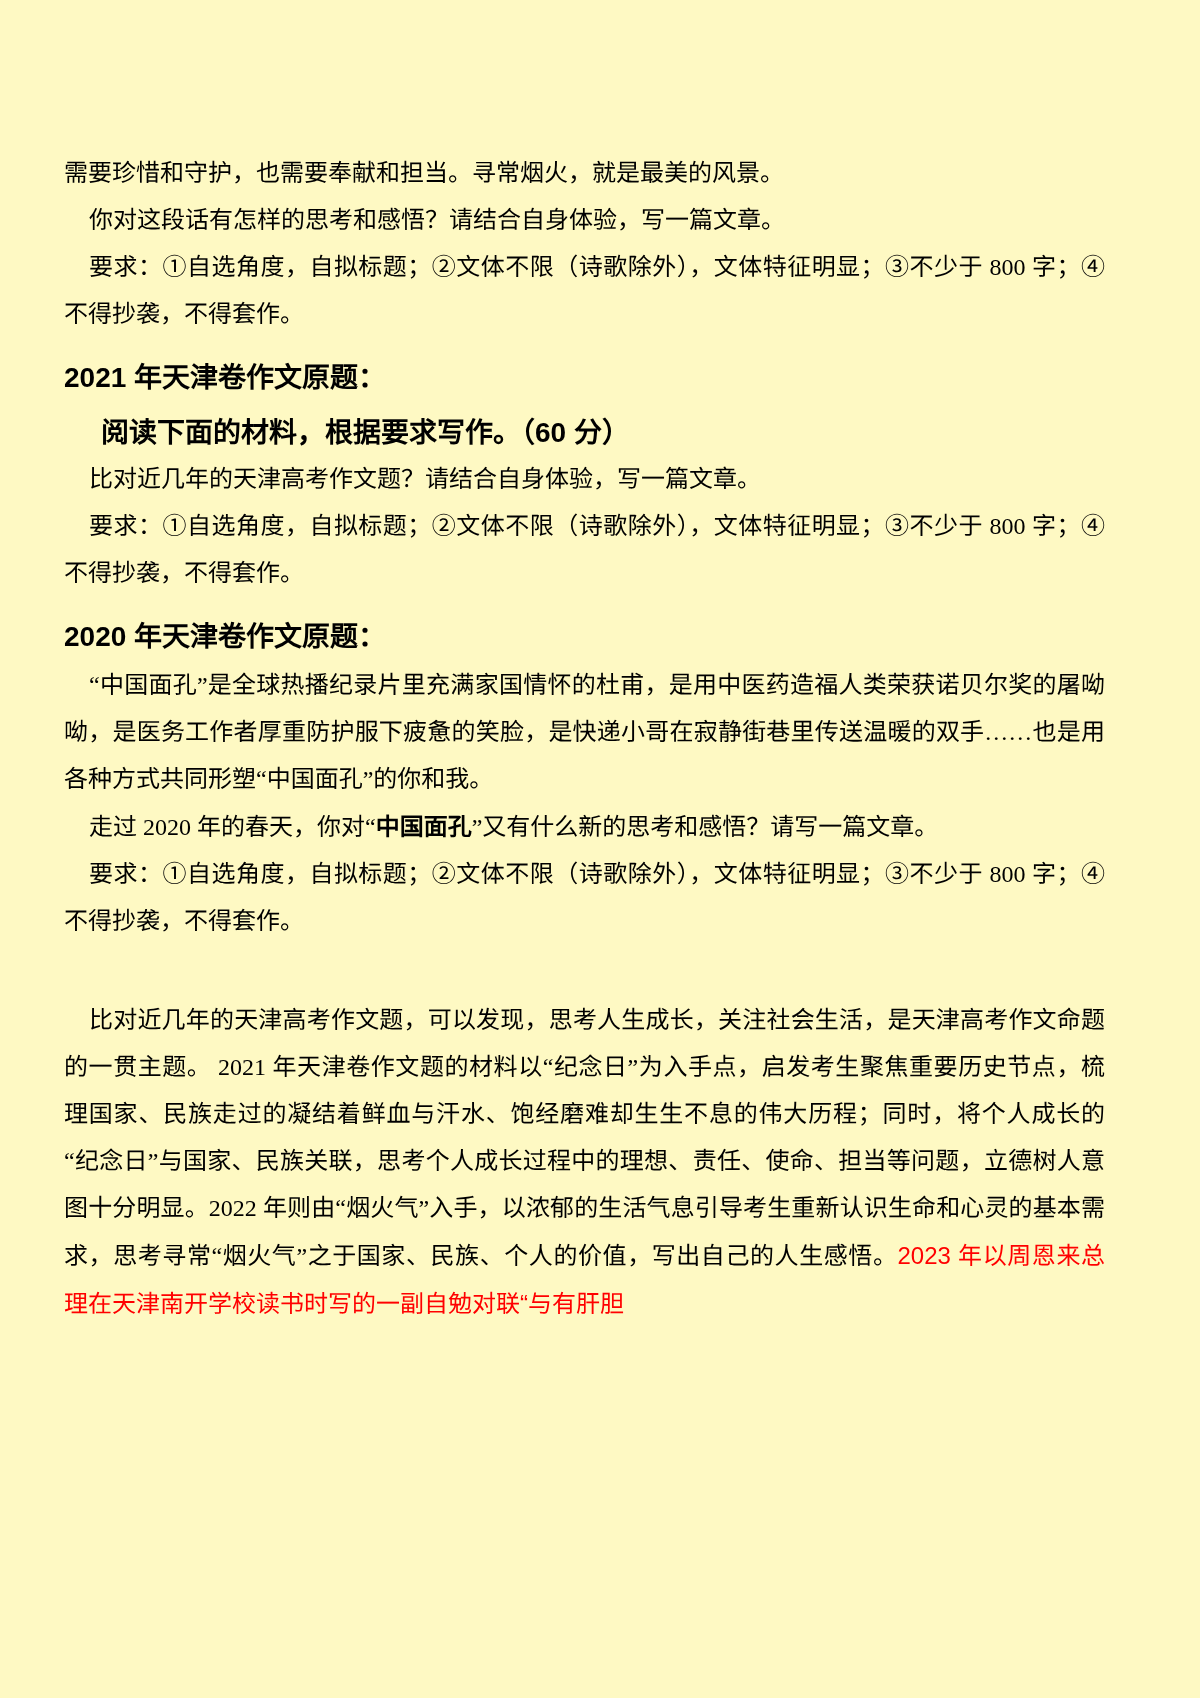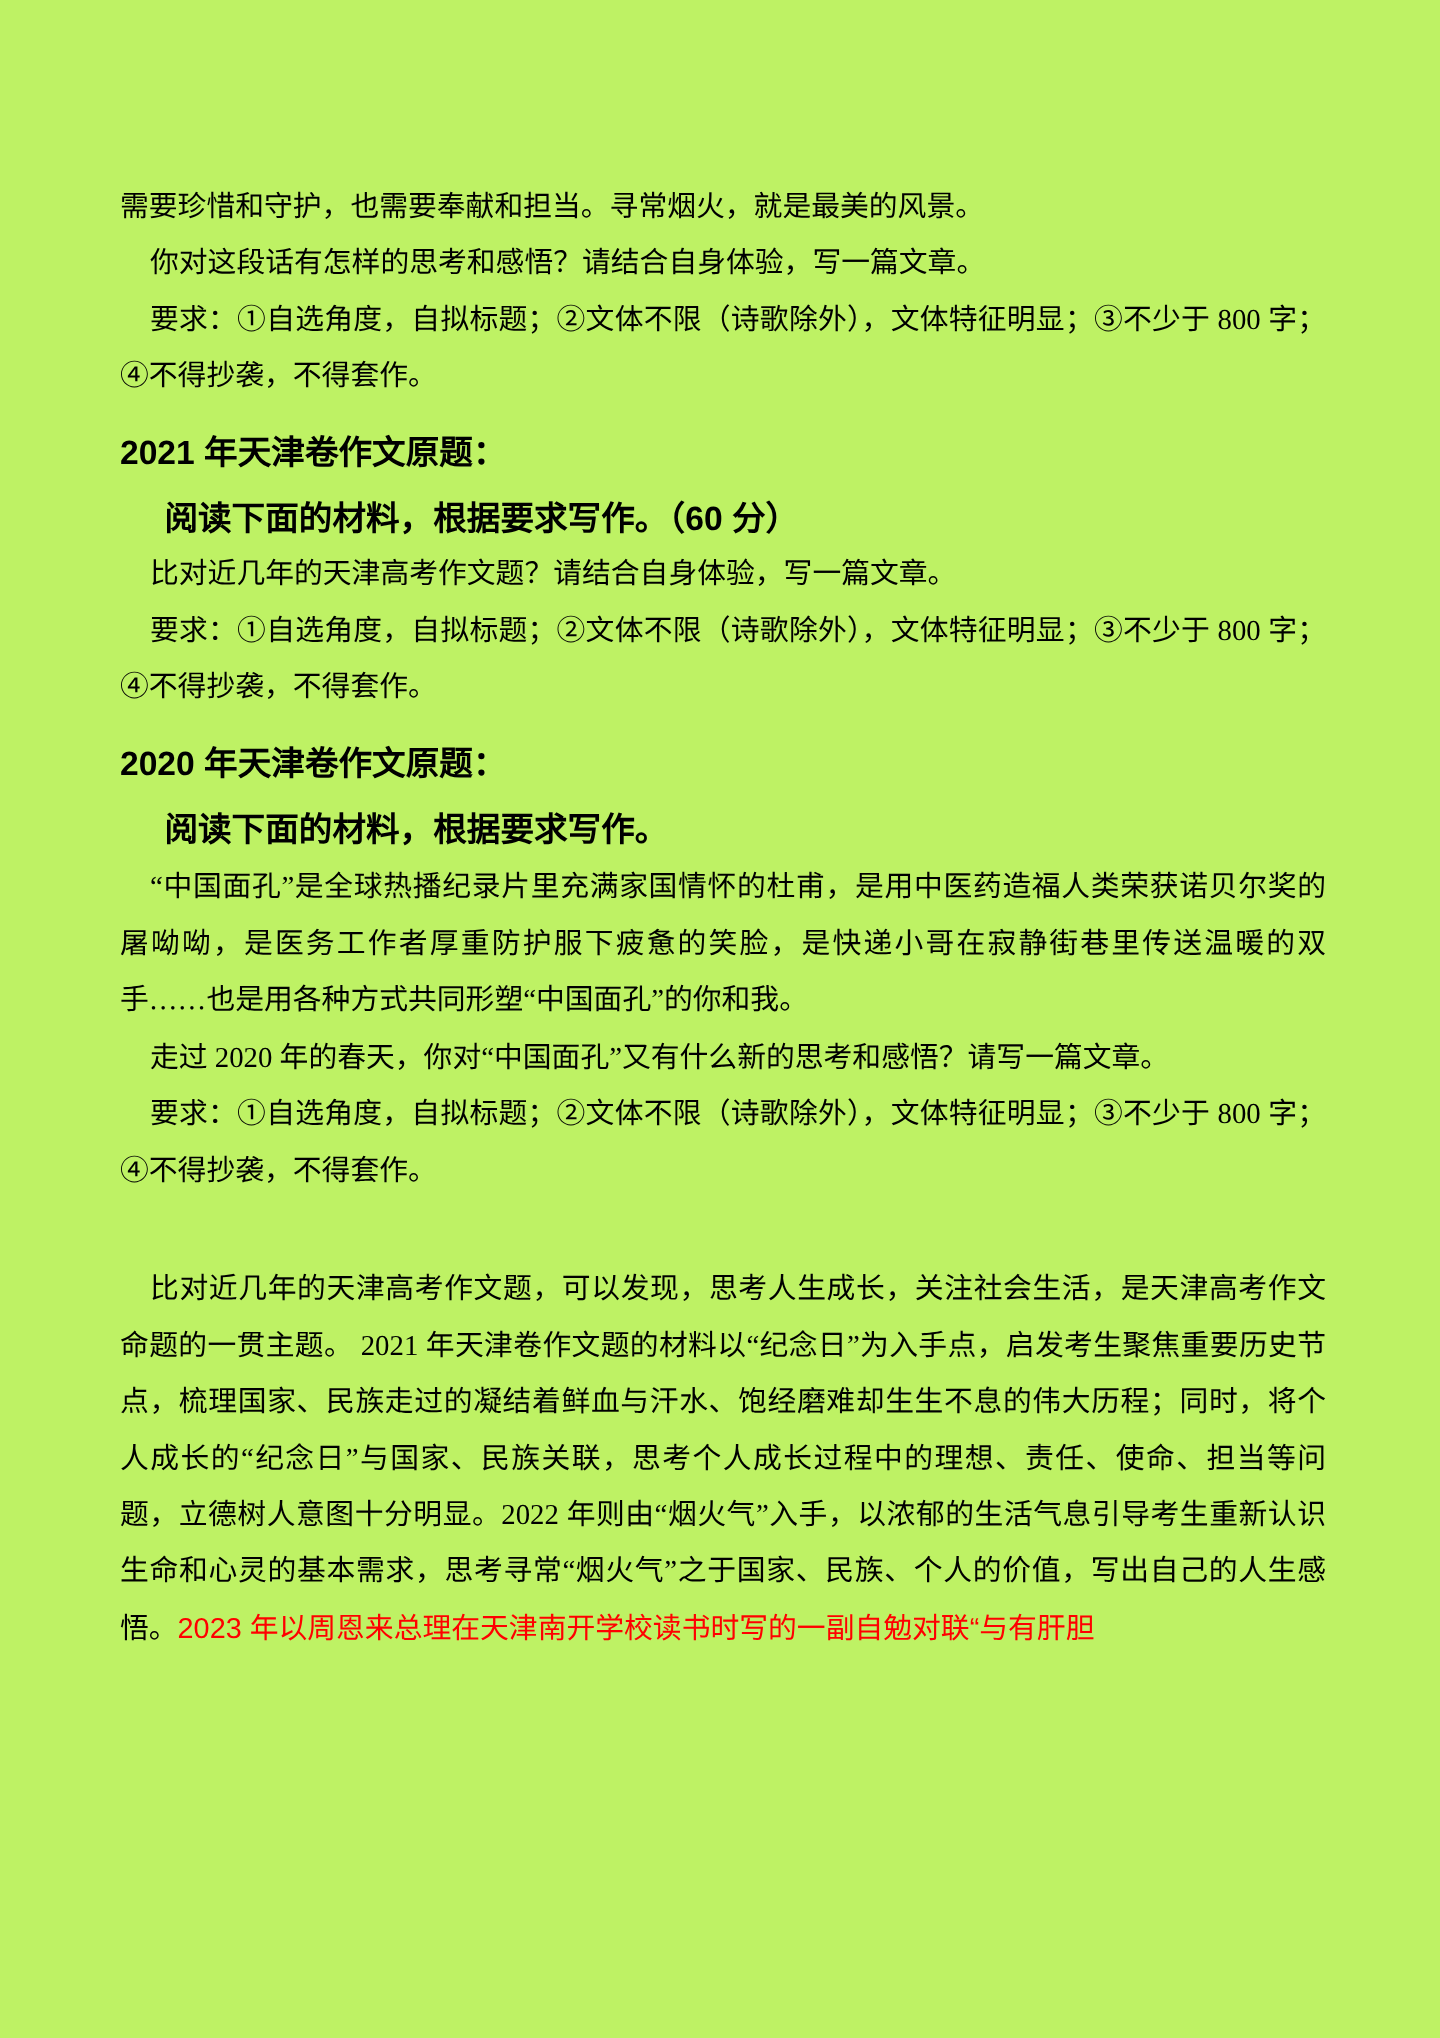--- a/index.html
+++ b/index.html
@@ -5,23 +5,23 @@
   html, body {
     margin: 0;
     padding: 0;
     background: #ffffff;
   }
   .page {
     position: relative;
     width: 1200px;
     height: 1698px;
     margin: 0 auto;
-    background: #bef264;
+    background: #fef9c3;
     box-sizing: border-box;
-    padding: 150px 95px 0 100px;
+    padding: 150px 95px 0 64px;
     overflow: hidden;
     color: #000000;
     font-family: "Liberation Serif", "DejaVu Serif", serif;
     font-size: 24px;
   }
   .para {
     margin: 0;
     text-align: justify;
     line-height: 47px;
     font-weight: normal;
@@ -35,21 +35,21 @@
     line-height: 47px;
     font-family: "Liberation Sans", "DejaVu Sans", sans-serif;
     font-weight: bold;
     font-size: 28px;
   }
   .h-title { margin-top: 16px; }
   .h-sub   { margin-top: 8px; margin-left: 37px; }
   .material { margin-top: 2px; }
   .bold-hei {
     font-family: "Liberation Sans", "DejaVu Sans", sans-serif;
-    font-weight: normal;
+    font-weight: bold;
   }
   .analysis {
     margin-top: 52px;
   }
   .highlight-red {
     font-family: "Liberation Sans", "DejaVu Sans", sans-serif;
     font-weight: normal;
     
   }
 </style>
@@ -61,20 +61,19 @@
   <p class="para" data-bind="intro.continuation">需要珍惜和守护，也需要奉献和担当。寻常烟火，就是最美的风景。</p>
   <p class="para indent" data-bind="intro.prompt">你对这段话有怎样的思考和感悟？请结合自身体验，写一篇文章。</p>
   <p class="para indent" data-bind="intro.requirements">要求：①自选角度，自拟标题；②文体不限（诗歌除外），文体特征明显；③不少于 800 字；④不得抄袭，不得套作。</p>
 
   <p class="heading h-title" data-bind="essay2021.heading">2021 年天津卷作文原题：</p>
   <p class="heading h-sub" data-bind="essay2021.subheading">阅读下面的材料，根据要求写作。（60 分）</p>
   <p class="para indent" data-bind="essay2021.prompt">比对近几年的天津高考作文题？请结合自身体验，写一篇文章。</p>
   <p class="para indent" data-bind="essay2021.requirements">要求：①自选角度，自拟标题；②文体不限（诗歌除外），文体特征明显；③不少于 800 字；④不得抄袭，不得套作。</p>
 
   <p class="heading h-title" data-bind="essay2020.heading">2020 年天津卷作文原题：</p>
-  <p class="heading h-sub" data-bind="essay2020.subheading">阅读下面的材料，根据要求写作。</p>
   <p class="para indent material" data-bind="essay2020.material">“中国面孔”是全球热播纪录片里充满家国情怀的杜甫，是用中医药造福人类荣获诺贝尔奖的屠呦呦，是医务工作者厚重防护服下疲惫的笑脸，是快递小哥在寂静街巷里传送温暖的双手……也是用各种方式共同形塑“中国面孔”的你和我。</p>
   <p class="para indent"><span data-bind="essay2020.prompt_pre">走过 2020 年的春天，你对“</span><span class="bold-hei" data-bind="essay2020.prompt_bold">中国面孔</span><span data-bind="essay2020.prompt_post">”又有什么新的思考和感悟？请写一篇文章。</span></p>
   <p class="para indent" data-bind="essay2020.requirements">要求：①自选角度，自拟标题；②文体不限（诗歌除外），文体特征明显；③不少于 800 字；④不得抄袭，不得套作。</p>
 
   <p class="para indent analysis"><span data-bind="analysis.text" data-bind-css="color:analysis.text_color" style="color: rgb(0, 0, 0);">比对近几年的天津高考作文题，可以发现，思考人生成长，关注社会生活，是天津高考作文命题的一贯主题。 2021 年天津卷作文题的材料以“纪念日”为入手点，启发考生聚焦重要历史节点，梳理国家、民族走过的凝结着鲜血与汗水、饱经磨难却生生不息的伟大历程；同时，将个人成长的“纪念日”与国家、民族关联，思考个人成长过程中的理想、责任、使命、担当等问题，立德树人意图十分明显。2022 年则由“烟火气”入手，以浓郁的生活气息引导考生重新认识生命和心灵的基本需求，思考寻常“烟火气”之于国家、民族、个人的价值，写出自己的人生感悟。</span><span class="highlight-red" data-bind="analysis.highlight" data-bind-css="color:analysis.highlight_color" style="color: rgb(255, 0, 0);">2023 年以周恩来总理在天津南开学校读书时写的一副自勉对联“与有肝胆</span></p>
 
 </div>
 
 </body></html>

